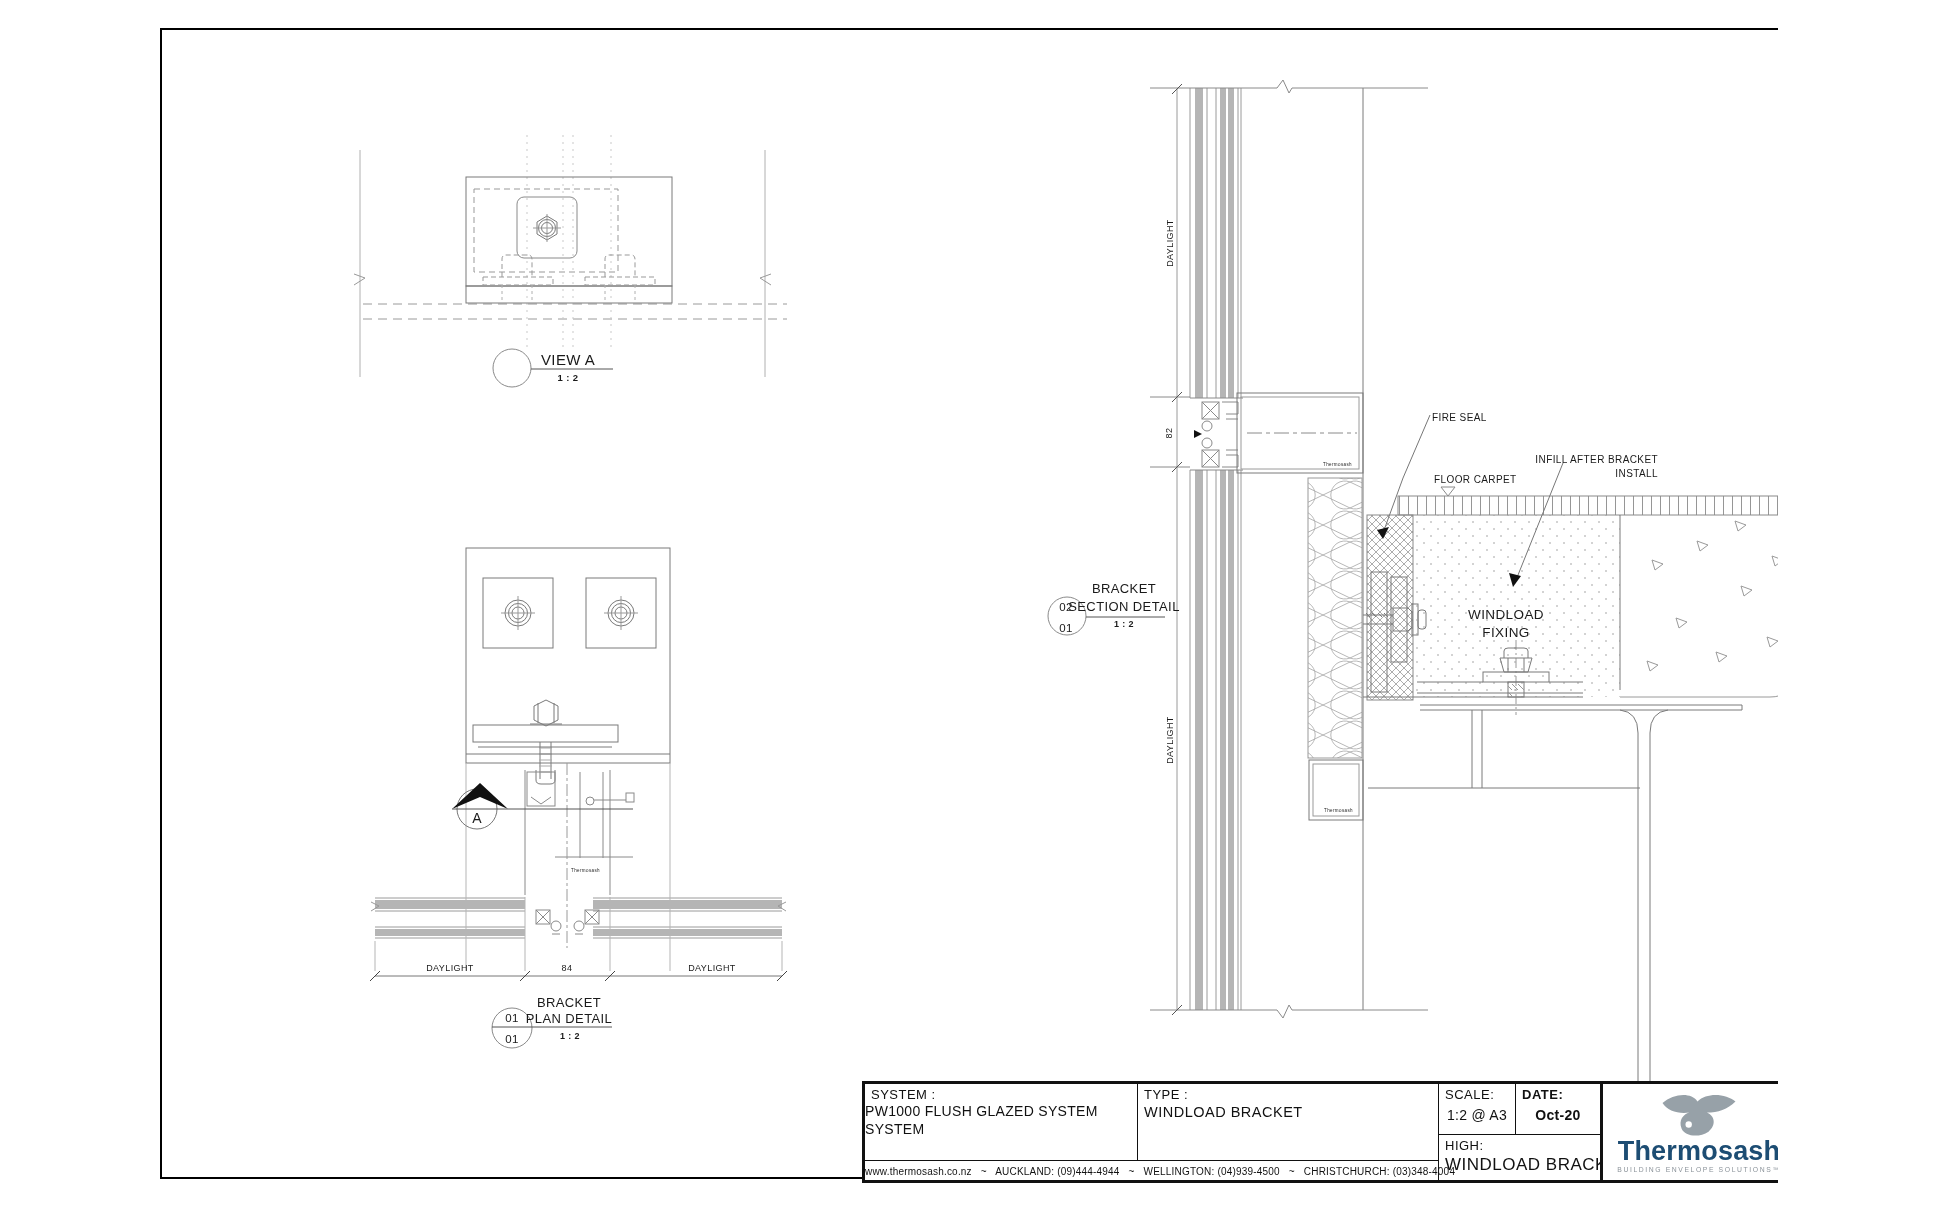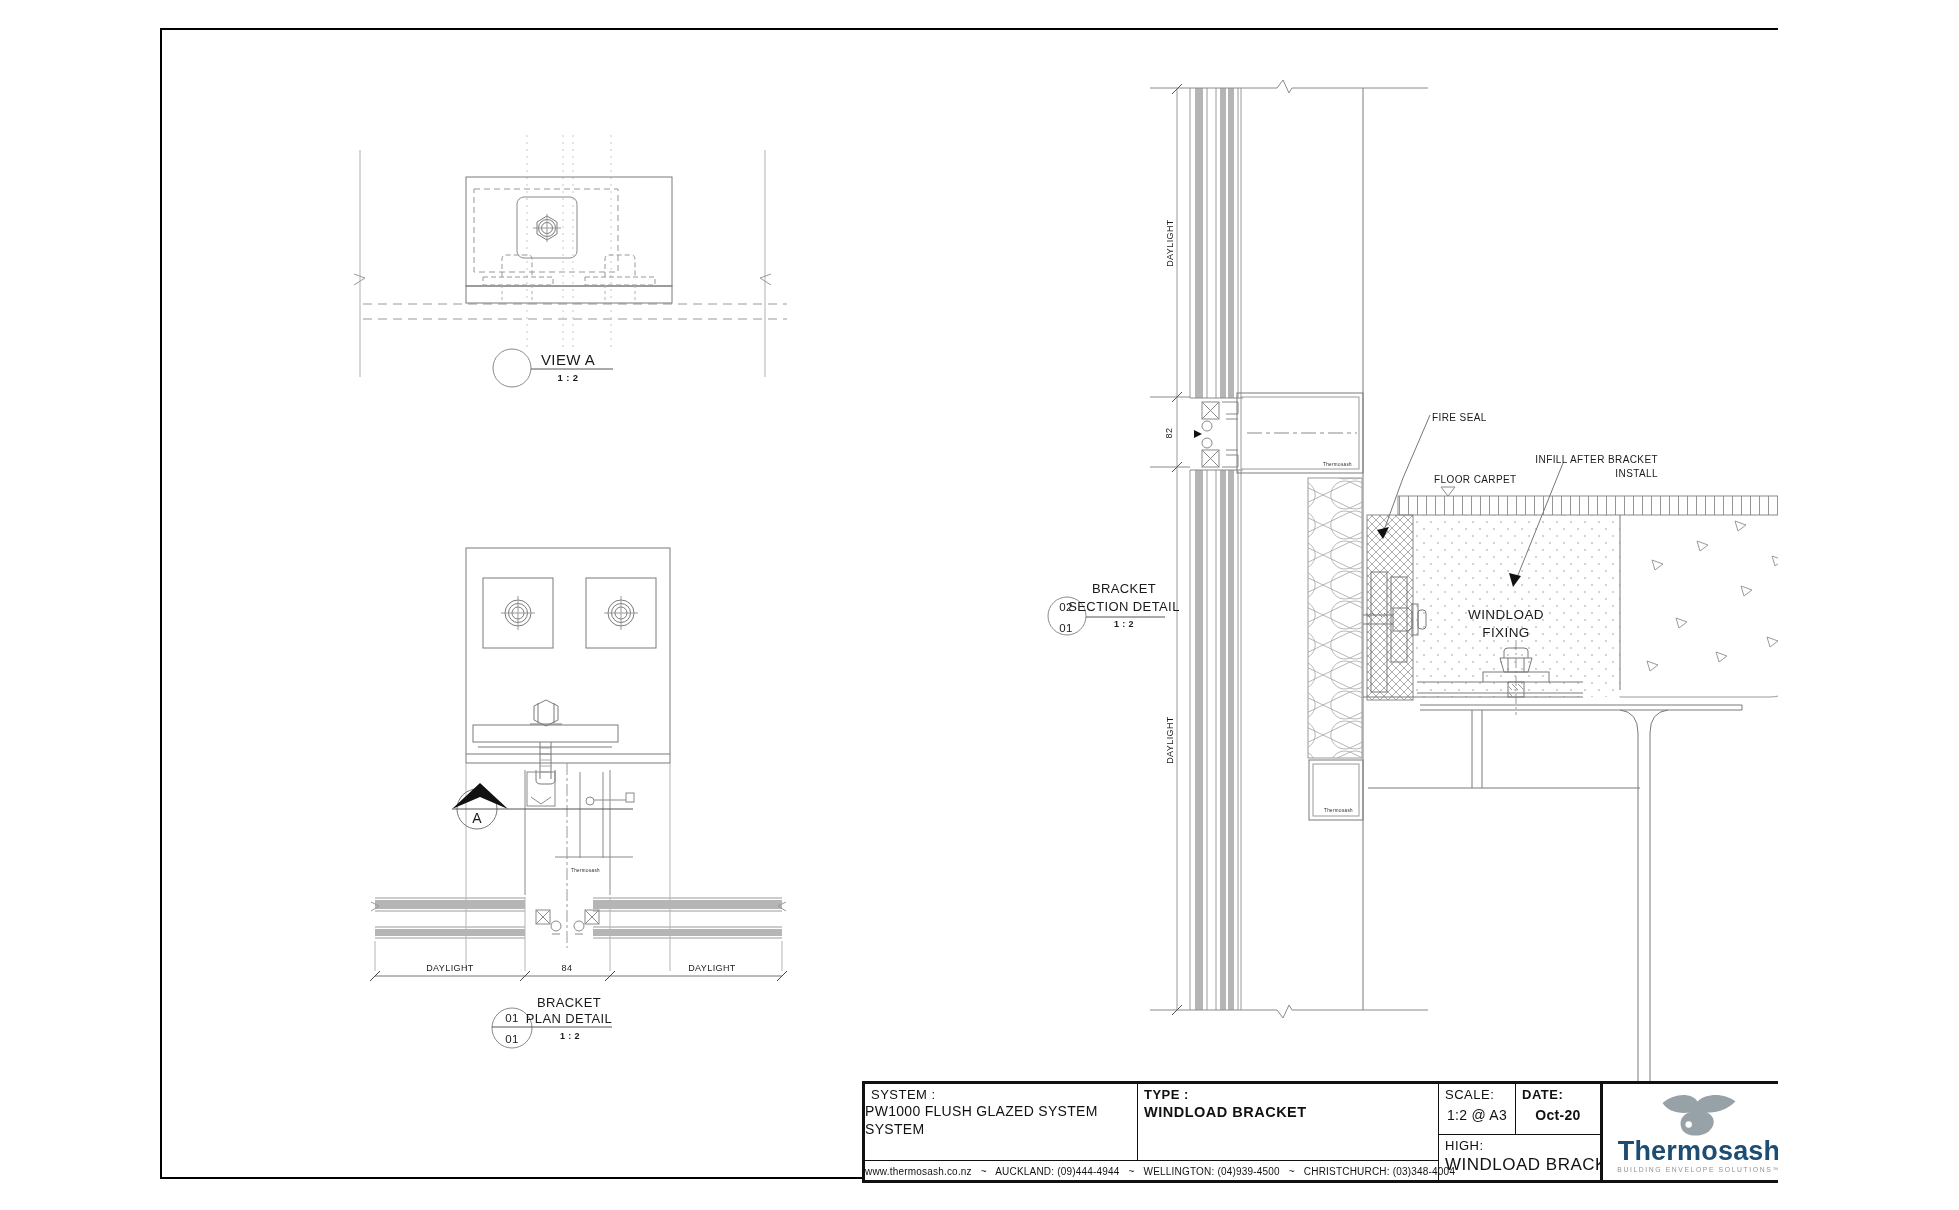--- a/index.html
+++ b/index.html
@@ -276,21 +276,21 @@
       <text x="1124" y="627" font-size="9" font-weight="bold" text-anchor="middle">1 : 2</text>
     </g>
   </svg>
 
   <div class="tb">
     <div class="tb-cell" style="left:0;top:0;width:272px;height:76px;">
       <div class="tb-label">SYSTEM :</div>
       <div class="tb-big">PW1000 FLUSH GLAZED SYSTEM</div>
       <div class="tb-big">SYSTEM</div>
     </div>
-    <div class="tb-cell bl" style="left:272px;top:0;width:301px;height:76px;font-weight:bold;">
+    <div class="tb-cell bl" style="left:272px;top:0;width:301px;height:76px;">
       <div class="tb-label">TYPE :</div>
       <div class="tb-value">WINDLOAD BRACKET</div>
     </div>
     <div class="tb-footer bt" style="left:0;top:76px;width:573px;height:22px;">www.thermosash.co.nz   ~   AUCKLAND: (09)444-4944   ~   WELLINGTON: (04)939-4500   ~   CHRISTCHURCH: (03)348-4004</div>
     <div class="tb-cell bl" style="left:573px;top:0;width:77px;height:50px;">
       <div class="tb-label">SCALE:</div>
       <div class="tb-center">1:2 @ A3</div>
     </div>
     <div class="tb-cell bl" style="left:650px;top:0;width:85px;height:50px;font-weight:bold;">
       <div class="tb-label">DATE:</div>

